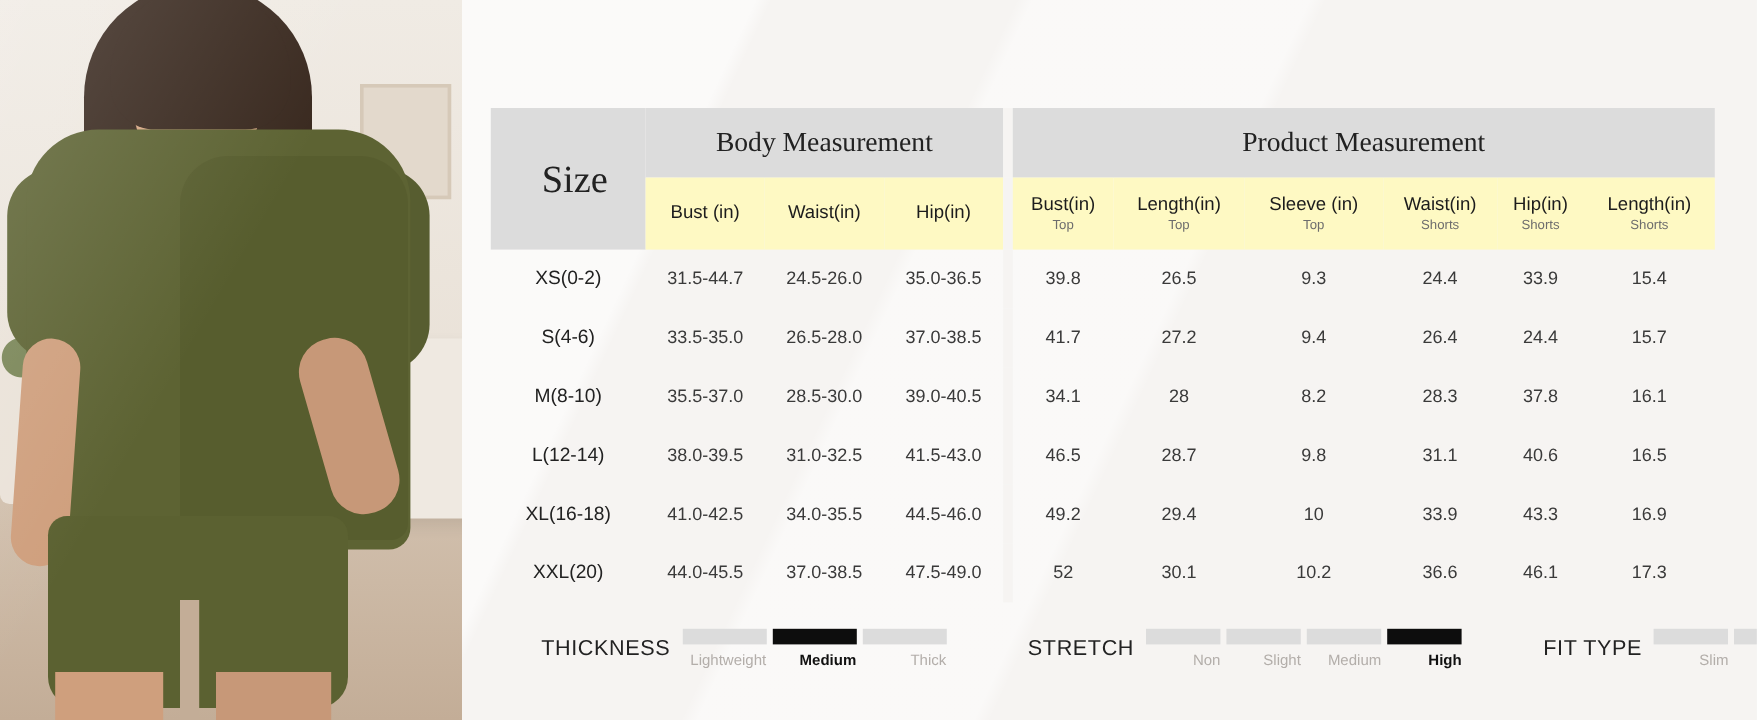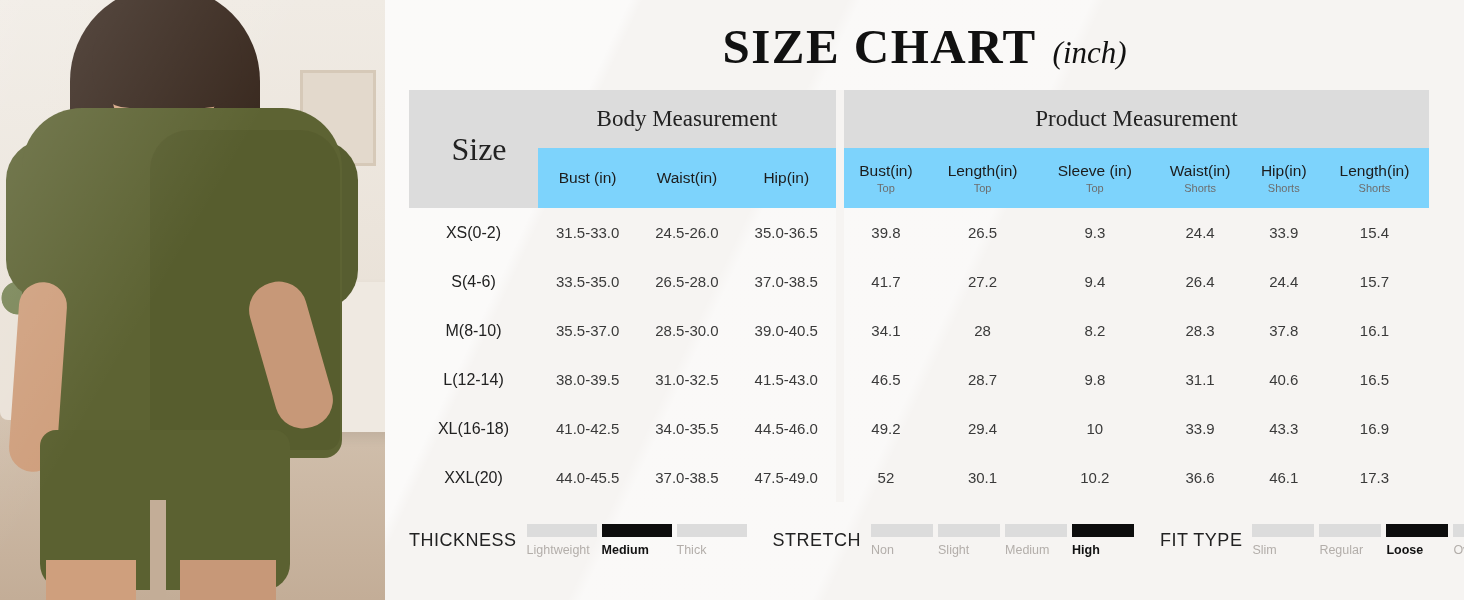--- a/index.html
+++ b/index.html
@@ -85,44 +85,44 @@
   }
   .size-cell{
     background:#dcdcdc;
     font-family:"Liberation Serif", serif;
     font-size:32px;color:#222;font-weight:400;
     width:116px;
     border-right:3px solid #f6f4f2;
     padding-left:12px;
   }
   .sub-head{
-    background:#7dd3fc;height:58px;color:#222;
+    background:#fef9c3;height:58px;color:#222;
     font-size:15px;font-weight:400;
     border-right:3px solid #f6f4f2;
   }
   .sub-head .sub-main{display:block;font-size:15.5px;color:#1c1c1c;}
   .sub-head .sub-sub{display:block;font-size:11px;color:#6d6d6d;margin-top:2px;}
   .col-gap{width:8px;background:#f6f4f2;border:none;padding:0;}
   tbody td{height:47px;font-size:15px;color:#3a3a3a;}
   tbody td.rowlabel{
     font-size:16px;color:#222;text-align:center;
   }
   tbody tr td{background:transparent;}
 
   
   .meters{
     position:absolute;left:24px;right:10px;bottom:6px;height:70px;
     display:flex;align-items:flex-start;gap:26px;
   }
-  .meter{display:flex;align-items:flex-start;gap:10px;}
+  .meter{display:flex;align-items:flex-start;gap:10px;margin-left:42px;}
   .meter-title{
     font-size:18px;letter-spacing:.5px;color:#222;padding-top:6px;white-space:nowrap;
   }
   .segs{display:flex;gap:5px;}
-  .seg{width:70px;text-align:left;}
+  .seg{width:70px;text-align:right;}
   .seg .bar{height:13px;background:#dcdcdc;}
   .seg .lbl{font-size:12.5px;color:#b3aeaa;margin-top:6px;}
   .seg.on .bar{background:#0d0d0d;}
   .seg.on .lbl{color:#111;font-weight:700;}
   .seg.w60{width:62px;}
   .seg.w76{width:76px;}
 </style>
 </head>
 <body>
 
@@ -151,24 +151,20 @@
       <div class="shorts"></div>
       <div class="shorts-gap"></div>
       <div class="leg-l"></div>
       <div class="leg-r"></div>
     </div>
     <div class="photo-glow"></div>
   </div>
 
   <div class="chart-area">
 
-    <div class="title-row">
-      <div class="title">SIZE CHART</div>
-      <div class="title-unit">(inch)</div>
-    </div>
 
     <table class="size">
       <thead>
         <tr>
           <th class="size-cell" rowspan="2">Size</th>
           <th class="grp-head" colspan="3">Body Measurement</th>
           <th class="col-gap"></th>
           <th class="grp-head" colspan="6">Product Measurement</th>
         </tr>
         <tr>
@@ -204,21 +200,21 @@
           </th>
           <th class="sub-head" style="border-right:none">
             <span class="sub-main">Length(in)</span>
             <span class="sub-sub">Shorts</span>
           </th>
         </tr>
       </thead>
       <tbody>
         <tr>
           <td class="rowlabel">XS(0-2)</td>
-          <td>31.5-33.0</td>
+          <td>31.5-44.7</td>
           <td>24.5-26.0</td>
           <td>35.0-36.5</td>
           <td class="col-gap"></td>
           <td>39.8</td>
           <td>26.5</td>
           <td>9.3</td>
           <td>24.4</td>
           <td>33.9</td>
           <td>15.4</td>
         </tr>

